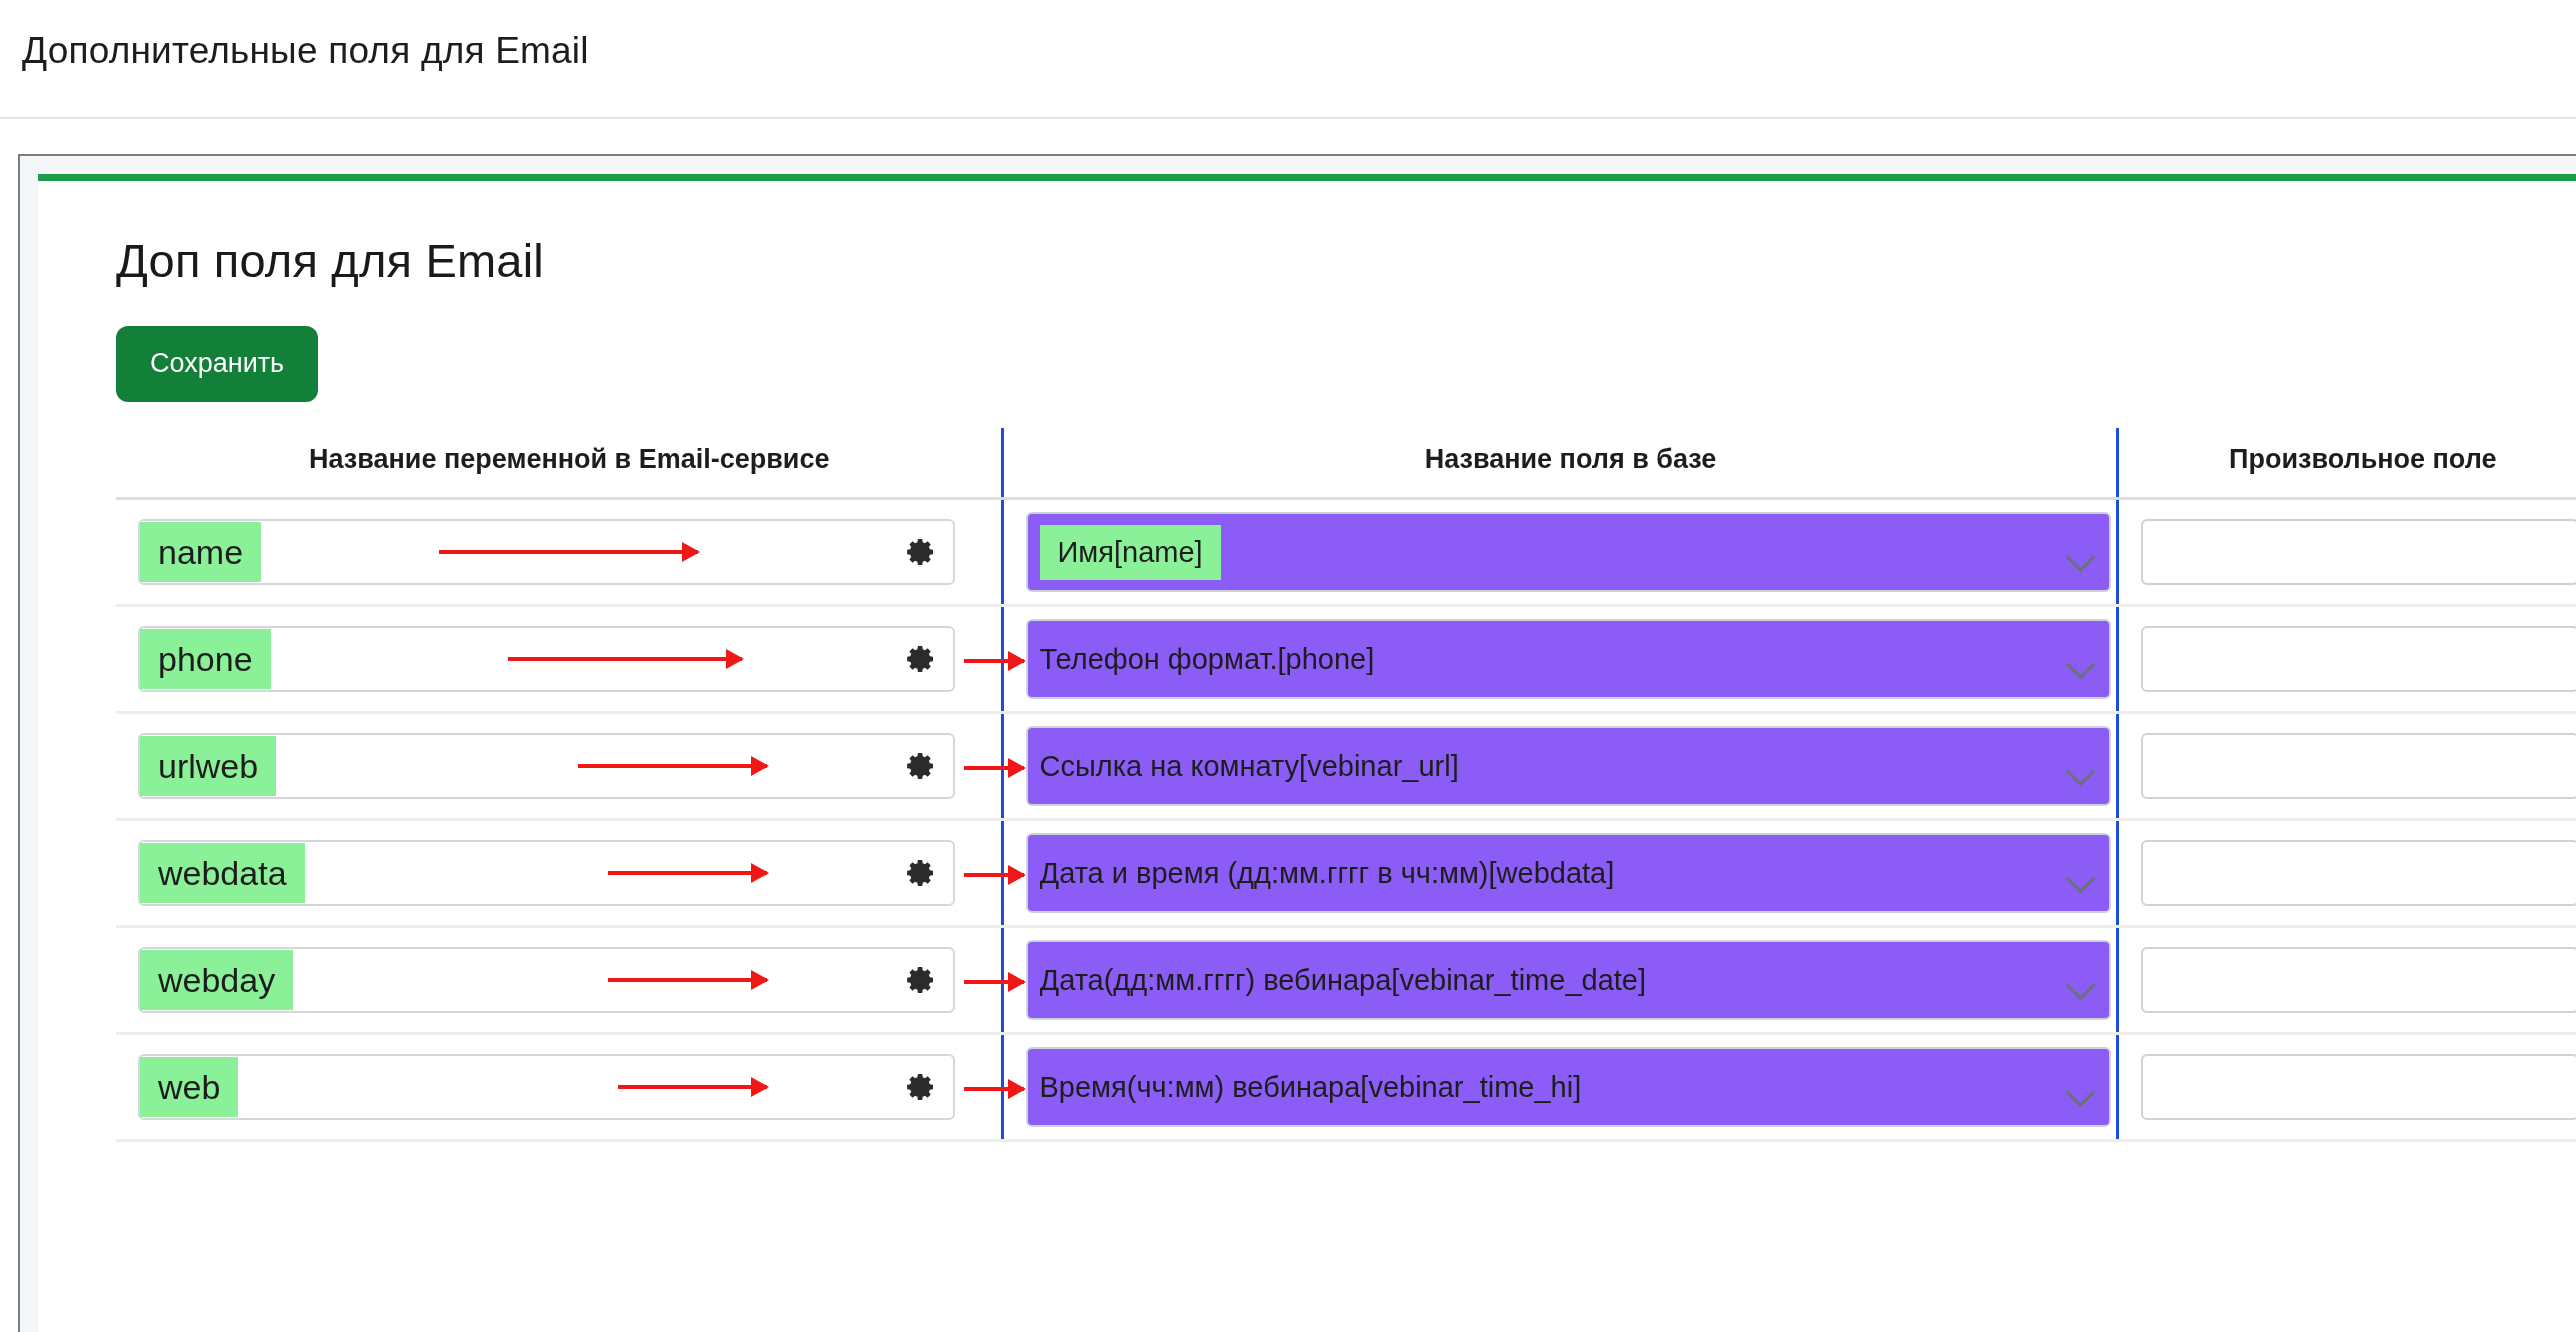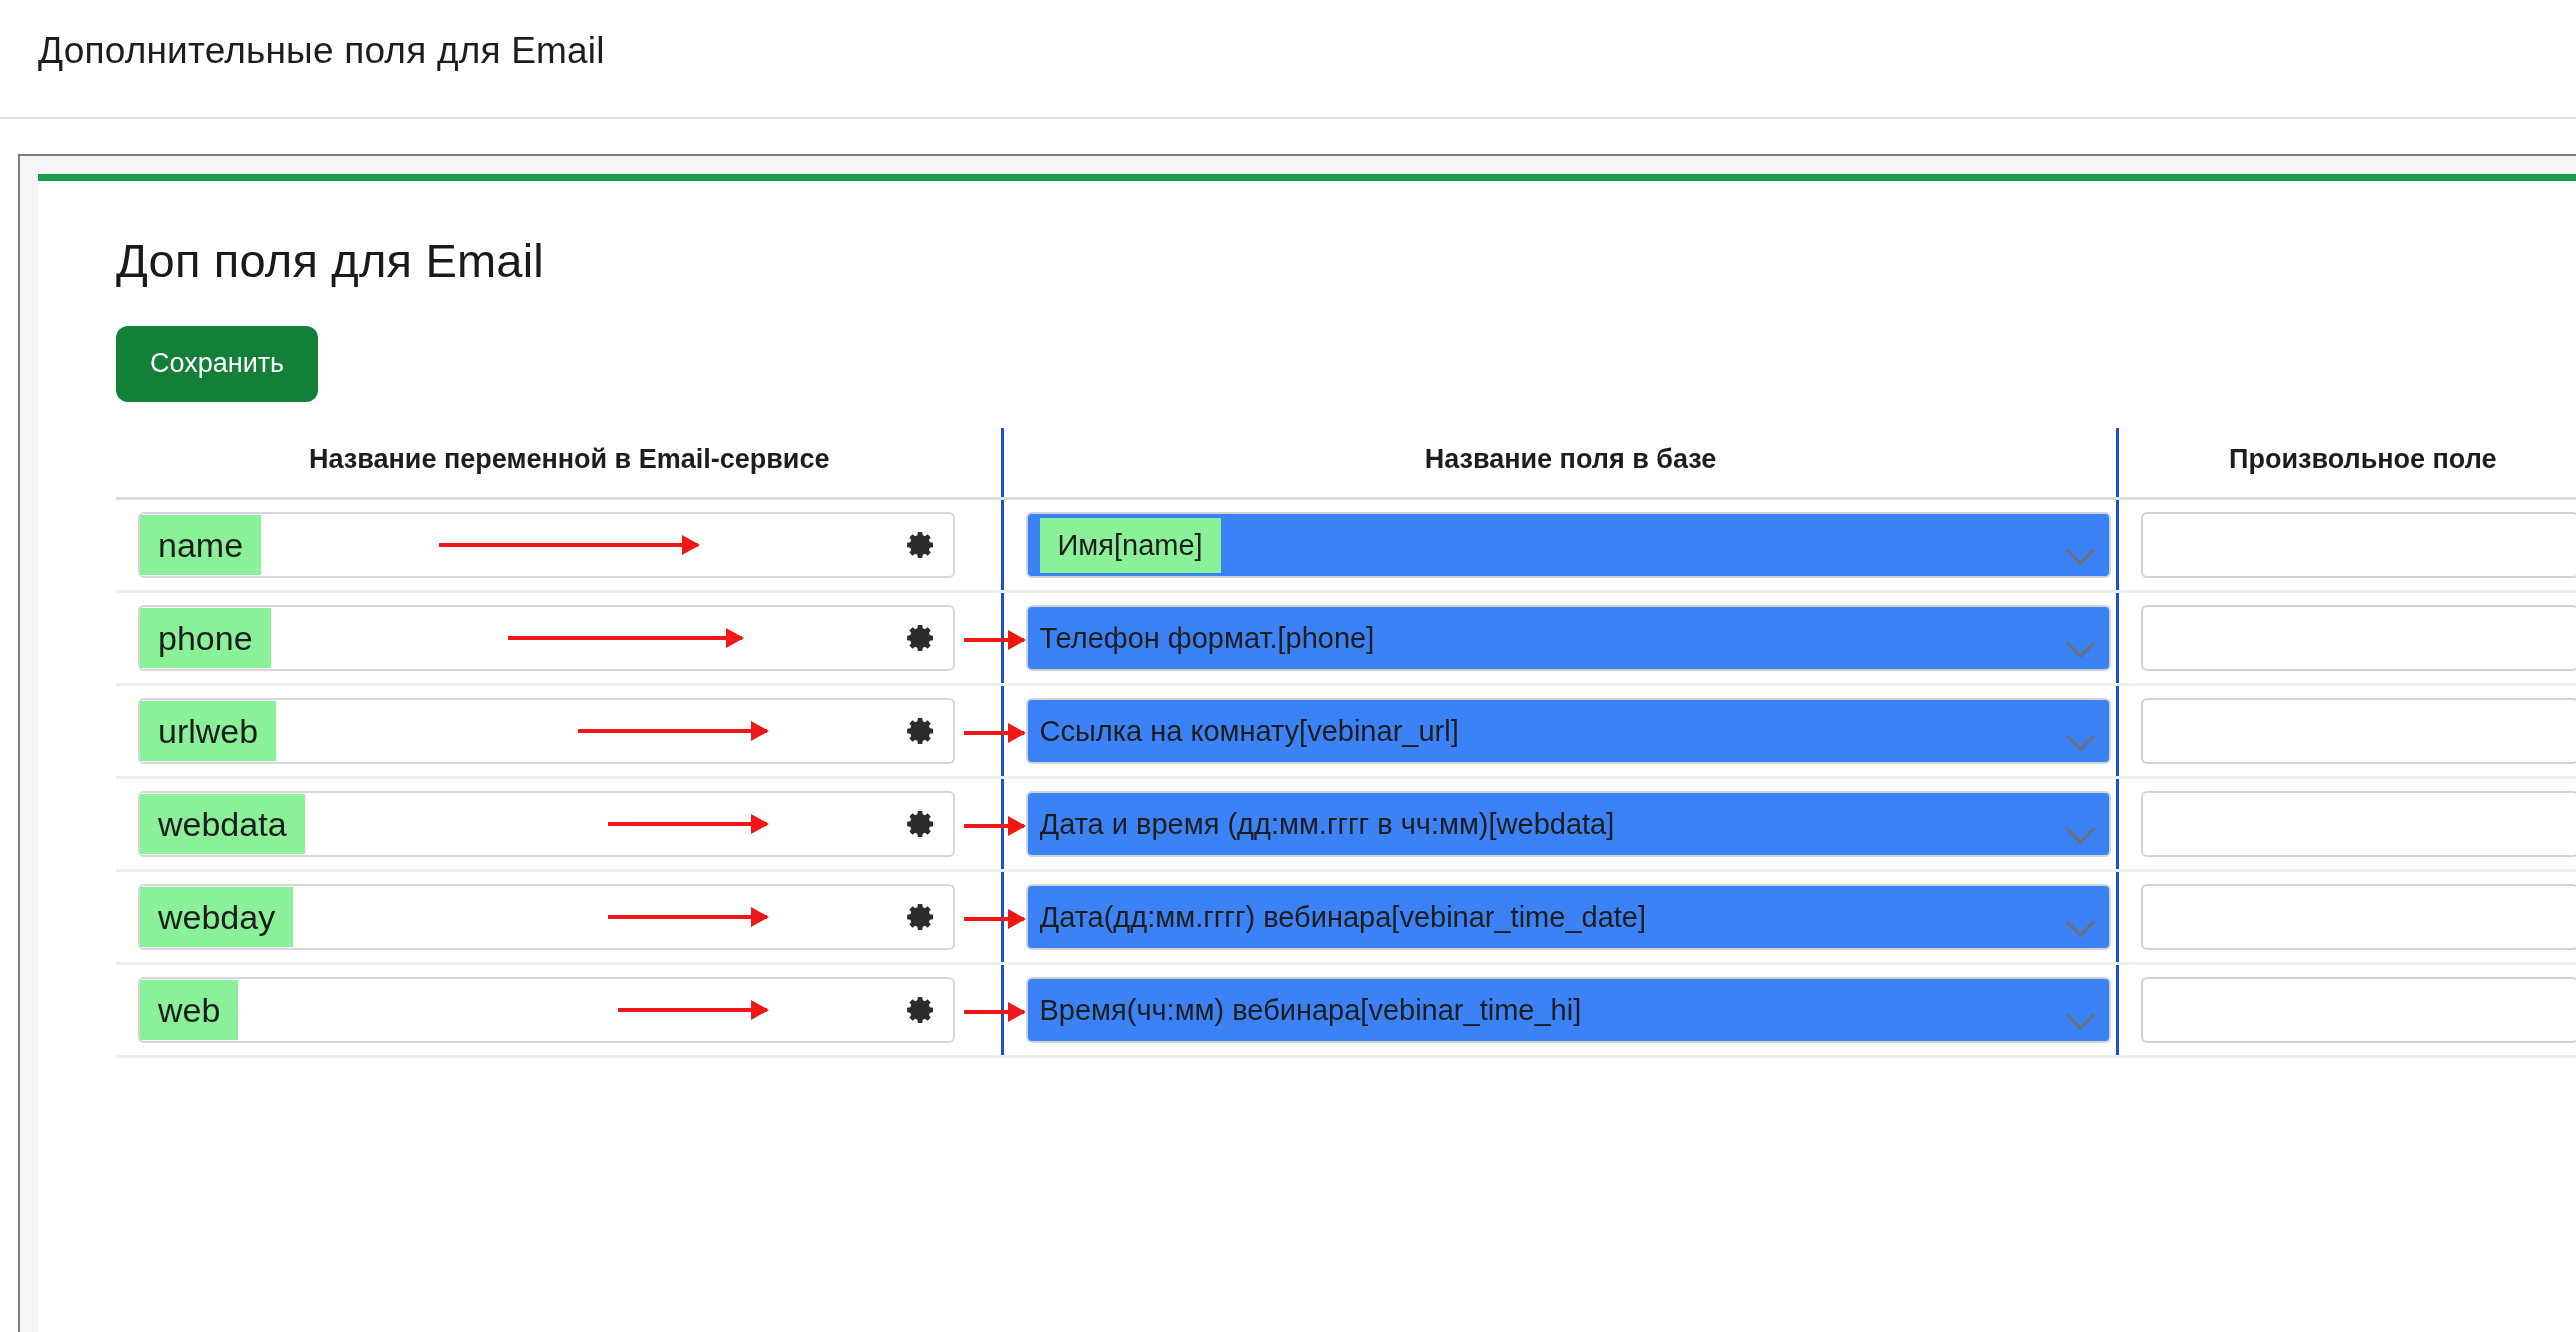--- a/index.html
+++ b/index.html
@@ -20,21 +20,20 @@
     height: 119px;
     box-sizing: border-box;
     padding: 30px 0 0 22px;
     border-bottom: 2px solid #e3e3e3;
   }
   .page-header-title {
     font-size: 37px;
     color: #1d1d1d;
     font-weight: 400;
     letter-spacing: 0.2px;
-    margin-left: 16px;
   }
 
   
   .panel-wrap {
     position: absolute;
     top: 154px;
     left: 18px;
     right: -8px;
     bottom: -6px;
     border: 2px solid #7b7f85;
@@ -146,24 +145,24 @@
     border-left: 18px solid #f01717;
     border-top: 10px solid transparent;
     border-bottom: 10px solid transparent;
   }
 
   
   .db-select {
     position: relative;
     border: 2px solid #cfd2d6;
     border-radius: 6px;
-    height: 66px;
+    height: 80px;
     width: 1085px;
     box-sizing: border-box;
-    background: #3b82f6;
+    background: #8b5cf6;
     display: flex;
     align-items: center;
     padding-left: 12px;
     cursor: pointer;
   }
   .db-select .value {
     font-size: 29px;
     color: #1d1d1d;
     white-space: nowrap;
     overflow: hidden;

